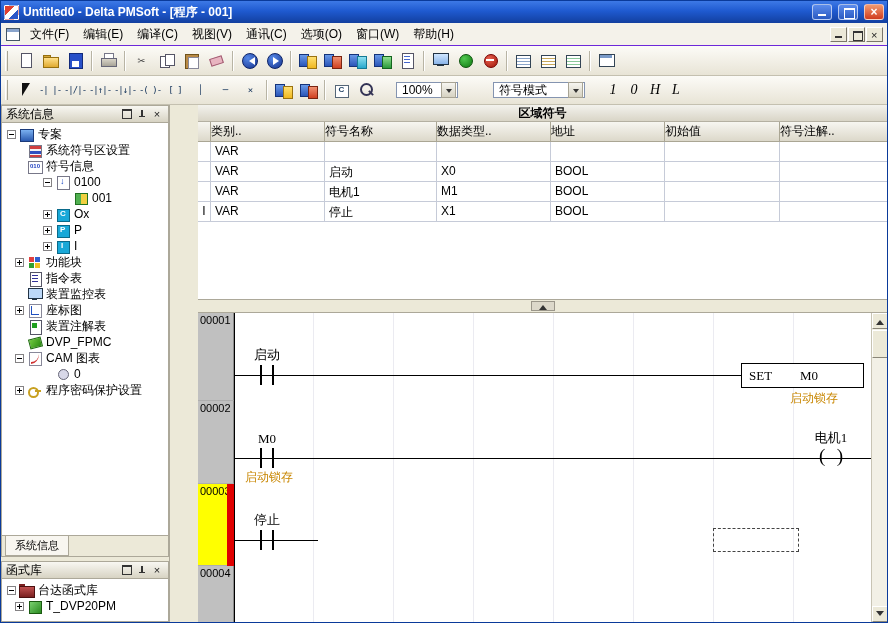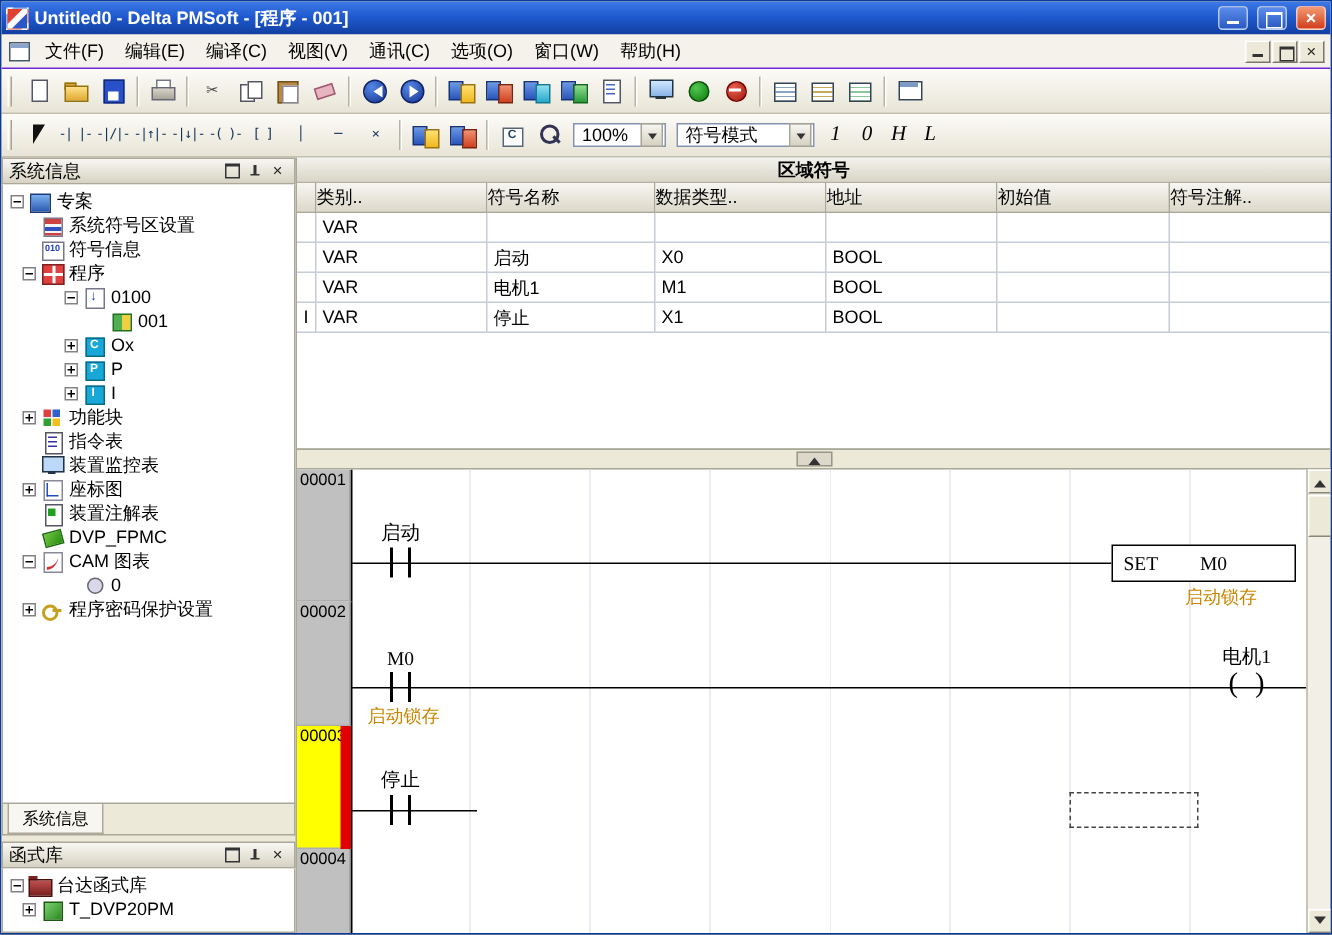--- a/index.html
+++ b/index.html
@@ -80,30 +80,30 @@
   .i-rows.r3:before{background:repeating-linear-gradient(#fff 0 2px,#8ac89a 2px 3px)}
   .i-frame:before{left:1px;top:1px;width:14px;height:11px;background:#fff;border:1px solid #345}
   .i-frame:after{left:2px;top:2px;width:12px;height:3px;background:#7a9ac8}
   .i-cursor:before{left:5px;top:0;width:0;height:0;border-top:13px solid #111;border-right:8px solid transparent}
   .i-con:before{left:2px;top:2px;width:12px;height:11px;background:#fff;border:1px solid #567}
   .i-con:after{content:"C";left:6px;top:2px;font-size:8px;color:#246;font-weight:bold}
   .i-zoom:before{left:2px;top:0;width:9px;height:9px;border:2px solid #335;border-radius:50%}
   .i-zoom:after{left:10px;top:9px;width:6px;height:2px;background:#335;transform:rotate(45deg)}
   .g{font-family:"DejaVu Sans Mono",monospace;font-size:9px;color:#13335a;letter-spacing:-1px;white-space:nowrap}
   .combo{height:16px;background:#fff;border:1px solid #8494b0;display:flex;align-items:center;
-    padding:0 1px 0 5px;gap:3px;margin:0 3px;flex:none}
+    padding:0 1px 0 5px;gap:3px;margin:0 17px;flex:none}
   .combo .cval{flex:1;white-space:nowrap;font-size:12px}
   .combo .arr{width:15px;height:16px;flex:none;background:linear-gradient(#f6f5f0,#d6d2c2);
     border:1px solid #a8a494;display:flex;align-items:center;justify-content:center}
   .arrT{width:0;height:0;border:3px solid transparent;border-top:4px solid #333;margin-top:4px}
   .lbtn{width:20px;height:22px;flex:none;display:flex;align-items:center;justify-content:center;
     font-family:"Liberation Serif",serif;font-style:italic;font-size:14px;border:1px solid transparent}
 
   
-  .leftpanel{position:absolute;left:0;top:104px;width:197px;bottom:0;display:flex;flex-direction:column;
+  .leftpanel{position:absolute;left:0;top:104px;width:169px;bottom:0;display:flex;flex-direction:column;
     background:#ece9d8;border-right:1px solid #aca899}
   .phdr{height:18px;flex:none;display:flex;align-items:center;padding:0 4px;
     background:linear-gradient(#f8f7f2,#d7d3c3);border:1px solid #aca899;font-size:12px}
   .phdr .sp{flex:1}
   .pb{width:14px;height:13px;flex:none;margin-left:1px;position:relative;display:flex;align-items:center;justify-content:center}
   .pb-float:before{content:"";width:8px;height:7px;border:1px solid #333;border-top:2px solid #333}
   .pb-pin:before{content:"";position:absolute;left:6px;top:2px;width:2px;height:6px;background:#333}
   .pb-pin:after{content:"";position:absolute;left:4px;top:8px;width:6px;height:1px;background:#333}
   .pb-close:before{content:"×";font-size:11px;line-height:1;color:#222}
   .treebox{background:#fff;border:1px solid #aca899;border-top:none;overflow:hidden;padding:3px 0;flex:none}
@@ -397,25 +397,20 @@
       <div class="titem lvl1">
           <span class="exp none"></span>
           <span class="ti ti-sys"></span>
           <span class="tl">系统符号区设置</span>
         </div>
       <div class="titem lvl1">
           <span class="exp none"></span>
           <span class="ti ti-sym"></span>
           <span class="tl">符号信息</span>
         </div>
-      <div class="titem lvl1">
-          <span class="exp minus"></span>
-          <span class="ti ti-program"></span>
-          <span class="tl">程序</span>
-        </div>
       <div class="titem lvl2">
           <span class="exp minus"></span>
           <span class="ti ti-pou"></span>
           <span class="tl">0100</span>
         </div>
       <div class="titem lvl3">
           <span class="exp none"></span>
           <span class="ti ti-task"></span>
           <span class="tl">001</span>
         </div>

